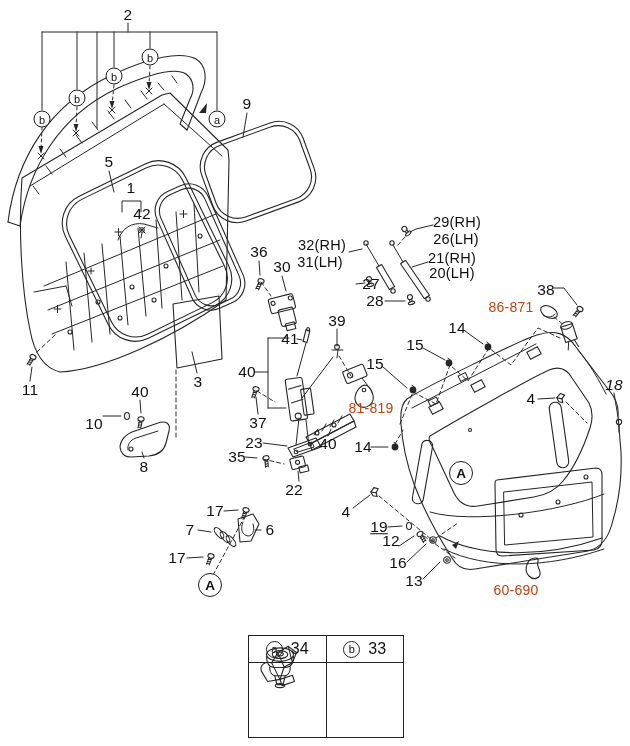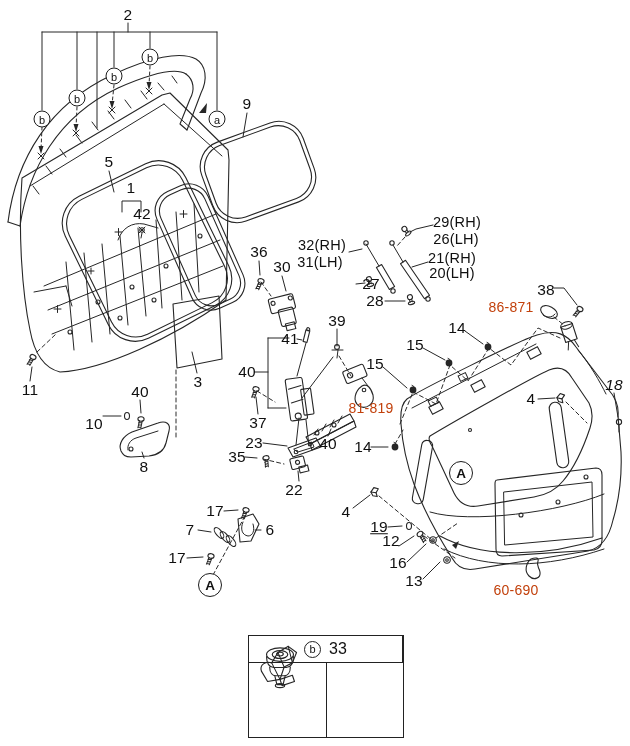--- a/index.html
+++ b/index.html
@@ -326,20 +326,24 @@
       <div class="clip-circle" style="left: 114px; top: 76px;">b</div>
       <div class="clip-circle" style="left: 150px; top: 57px;">b</div>
       <div class="clip-circle" style="left: 217px; top: 119px;">a</div>
       <div class="clip-circle section-circle" style="left: 461px; top: 473px;">A</div>
       <div class="clip-circle section-circle" style="left: 210px; top: 585px;">A</div>
     </div>
 
 <div class="legend">
   <div class="lg-head">
     <div class="lg-cell">
+      <span class="lg-circle">a</span>
+      <span class="lg-num">34</span>
+    </div>
+    <div class="lg-cell">
       <span class="lg-circle">b</span>
       <span class="lg-num">33</span>
     </div>
   </div>
   <div class="lg-body">
     <div class="lg-cell">
       <svg width="62" height="62" viewBox="0 0 60 60">
         <path class="ln" d="M12,34 C10,28 16,24 22,26 L28,16 L38,10 L46,16 L42,26 L34,30 L30,42 L18,44 Z"></path>
         <path class="thin" d="M22,26 L30,42 M28,16 L34,30 M38,10 L42,26"></path>
         <path class="ln" d="M30,42 L42,38 L44,44 L32,48 Z"></path>

